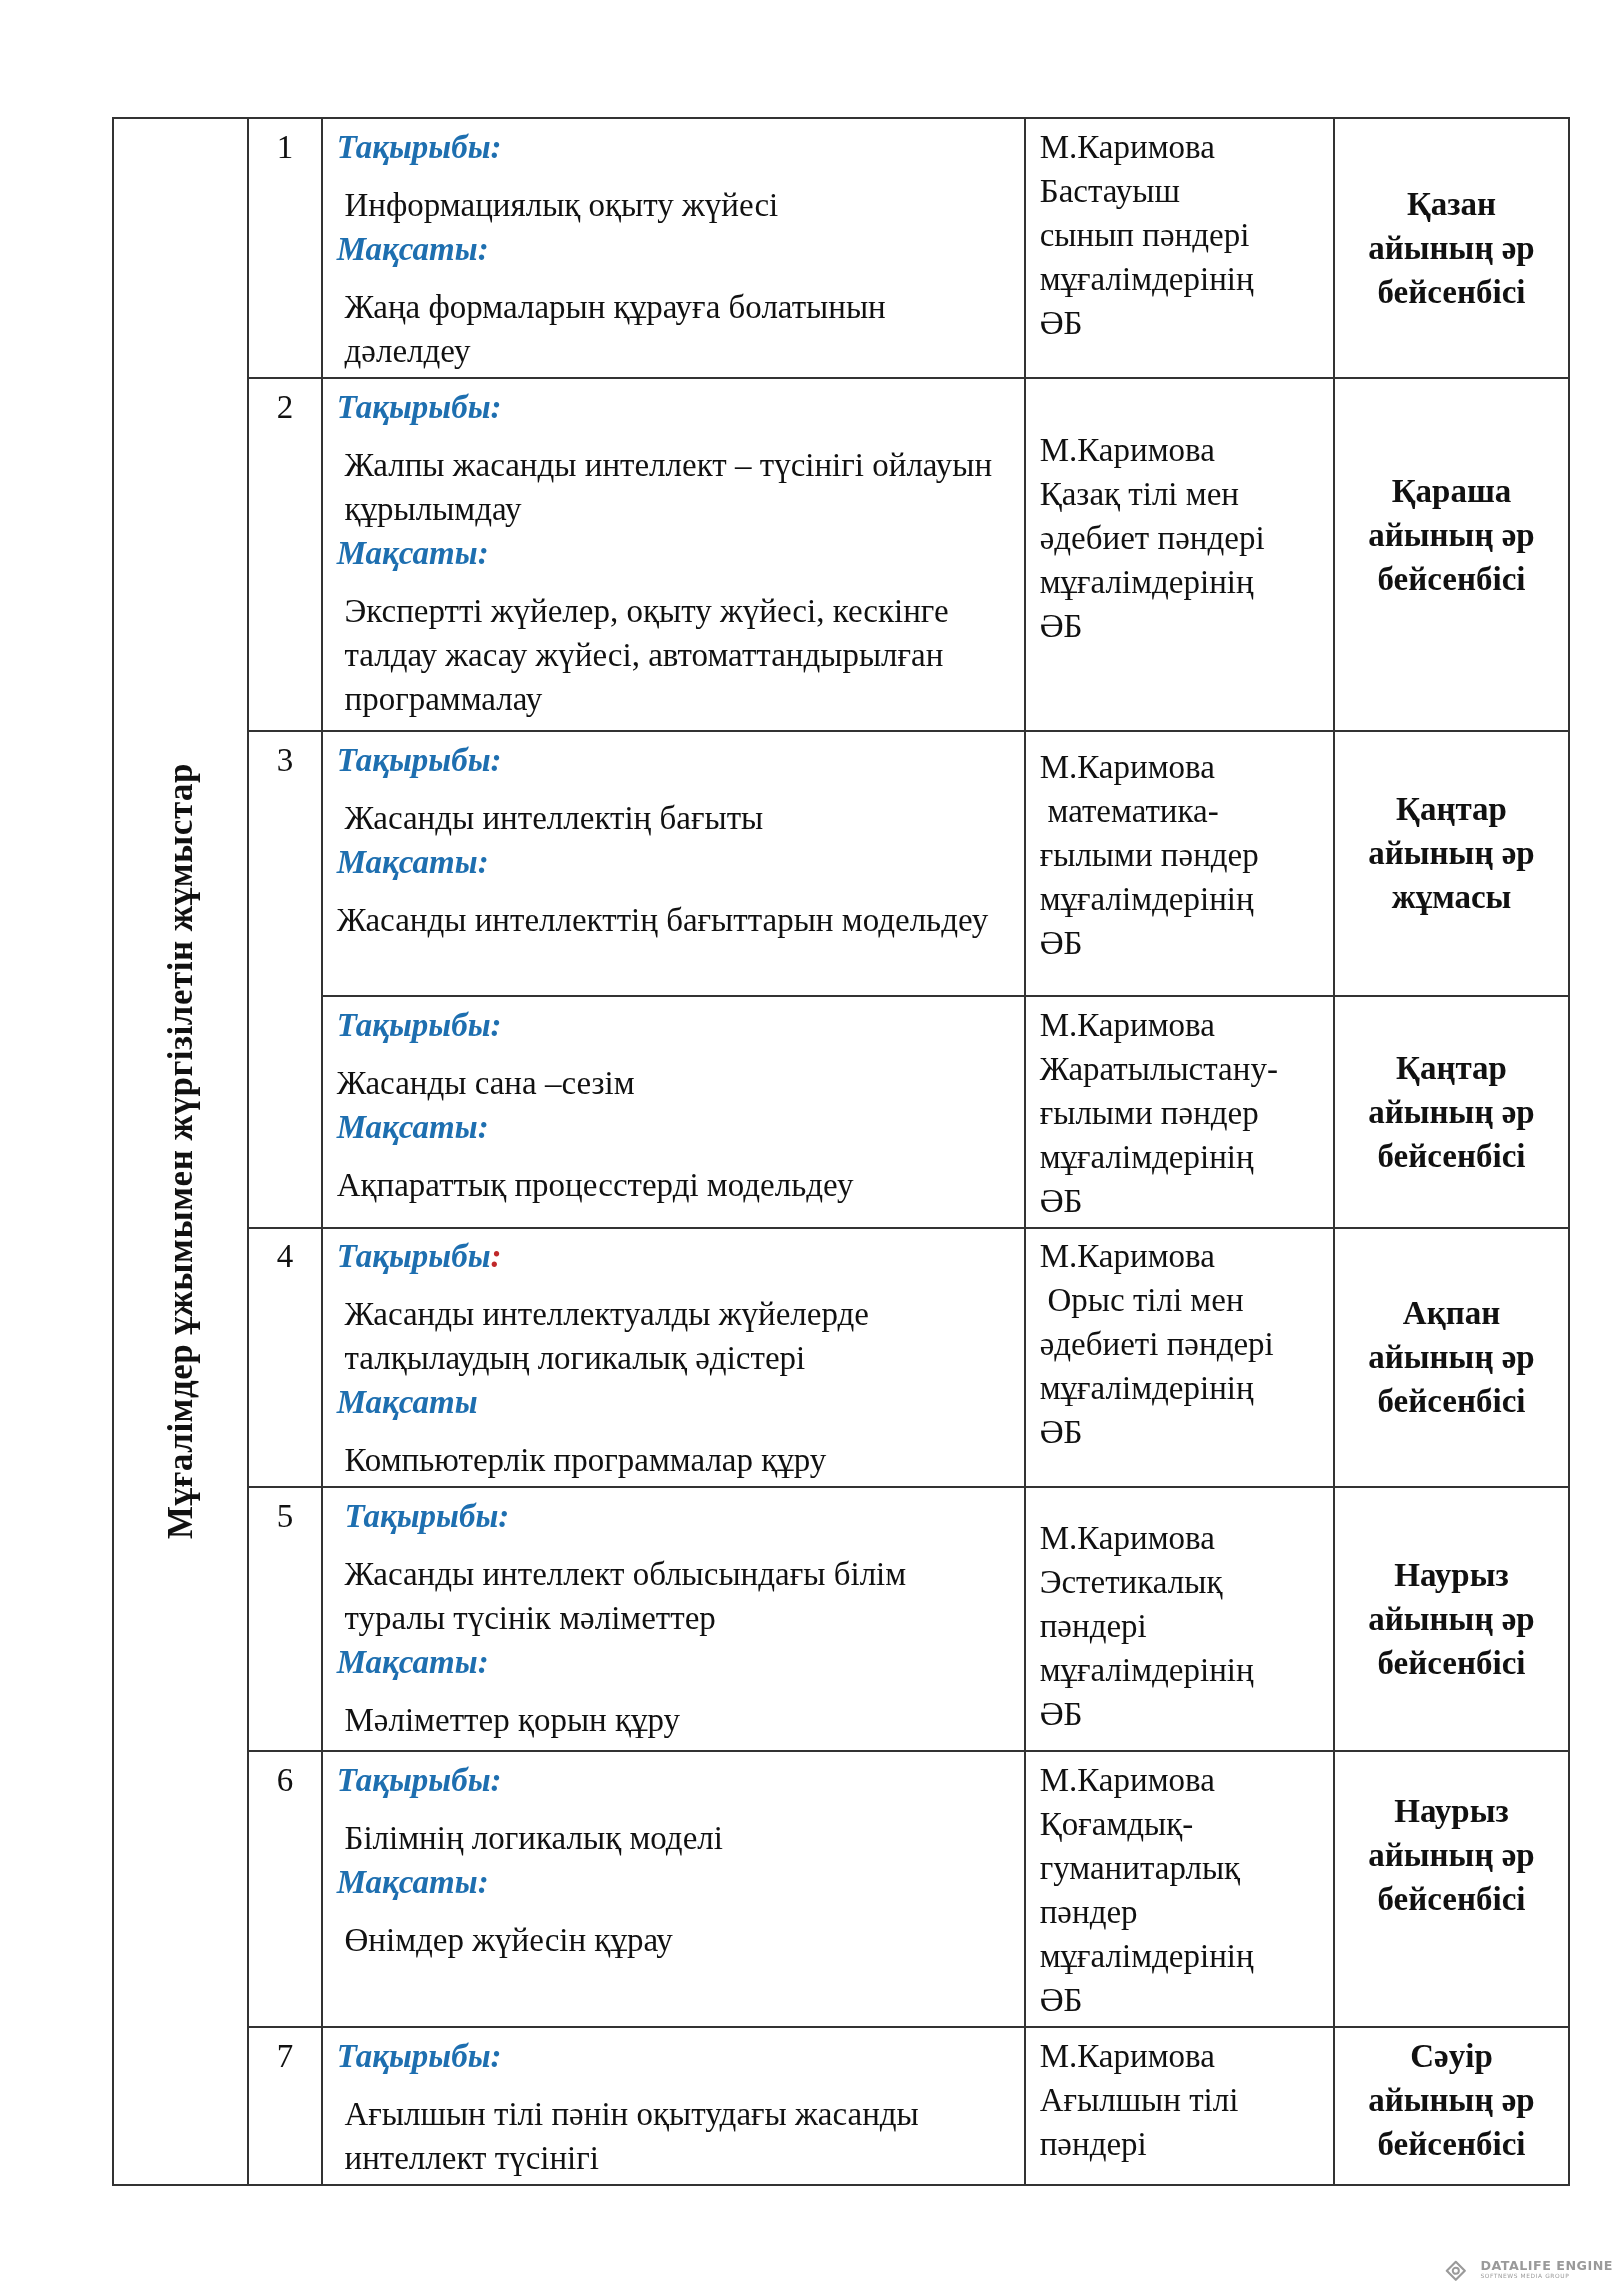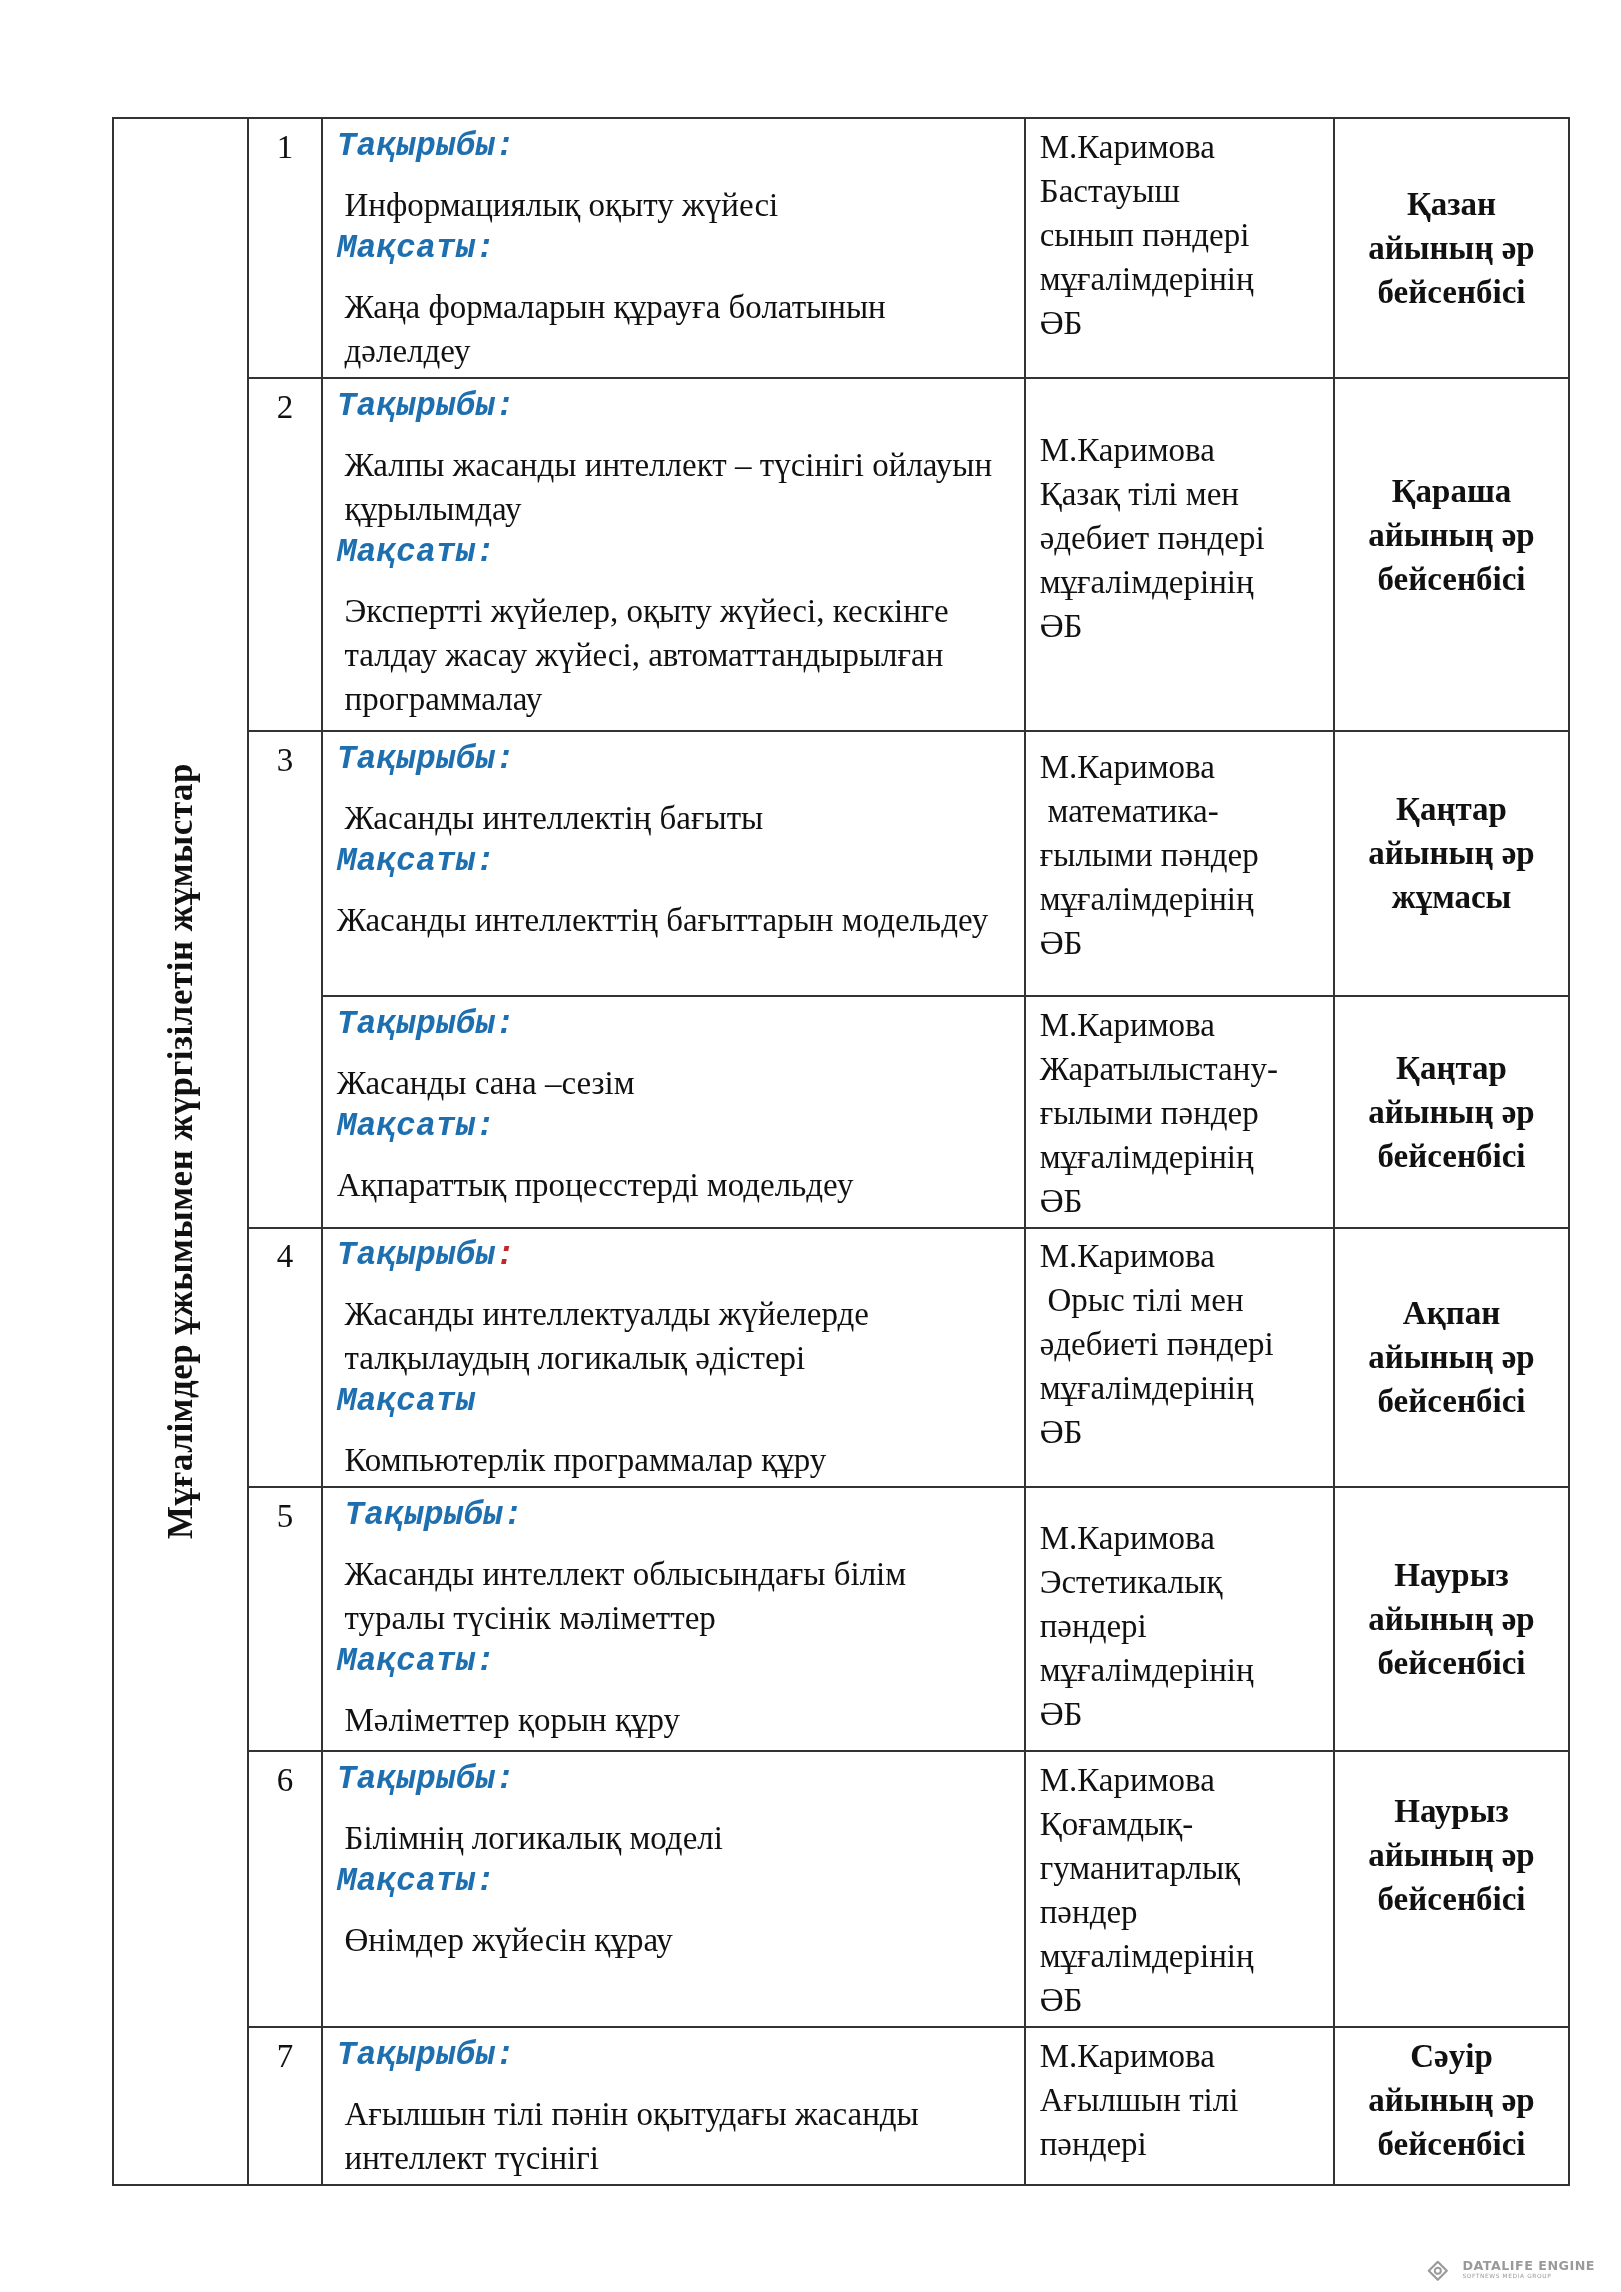--- a/index.html
+++ b/index.html
@@ -15,35 +15,35 @@
   table.plan td {
     border: 2px solid #333; vertical-align: top; padding: 0;
     font-size: 33px; line-height: 44px;
   }
   td.vcell { width: 131px; position: relative; }
   td.num { width: 70px; text-align: center; padding-top: 5.9px !important; }
   td.topic { width: 699px; padding: 5.9px 13.7px 3.9px 13.7px !important; }
   td.resp { width: 305px; padding: 5.9px 9.8px 3.9px 13.7px !important; }
   td.when { width: 230px; text-align: center; vertical-align: middle !important;
             font-weight: bold; padding: 0 22px !important; border-radius: 20px; }
-  .lbl { color: #1e6fb0; font-style: italic; font-weight: bold; display: block; font-family: Liberation Mono, monospace; }
+  .lbl { color: #1e6fb0; font-style: italic; font-weight: bold; display: block; }
   .lbl .colon-red { color: #c0282a; }
   .txt { display: block; margin-top: 14px; }
   .indent { padding-left: 7.8px; }
   .vtext-wrap {
     position: absolute; left: 0; top: 0; width: 100%; height: 100%;
   }
   .vtext {
     position: absolute; left: 50%; top: 50%;
     transform: translate(-50%, -50%) rotate(-90deg);
     white-space: nowrap; font-weight: bold; font-size: 35px; letter-spacing: 0.5px;
   }
   .line { display: block; }
   .watermark {
-    position: absolute; right: 26px; bottom: 11.8px;
+    position: absolute; right: 8px; bottom: 11.8px;
     display: flex; align-items: center; gap: 14px; color: #9a9a9a;
     font-family: "DejaVu Sans", sans-serif;
   }
   .watermark .wm-icon { width: 21.6px; height: 21.6px; }
   .wm-title { font-size: 12.7px; font-weight: bold; letter-spacing: 0.5px; line-height: 12.7px; }
   .wm-sub { font-size: 5.9px; letter-spacing: 0.6px; line-height: 7.8px; }
 </style>
 </head>
 <body>
 

